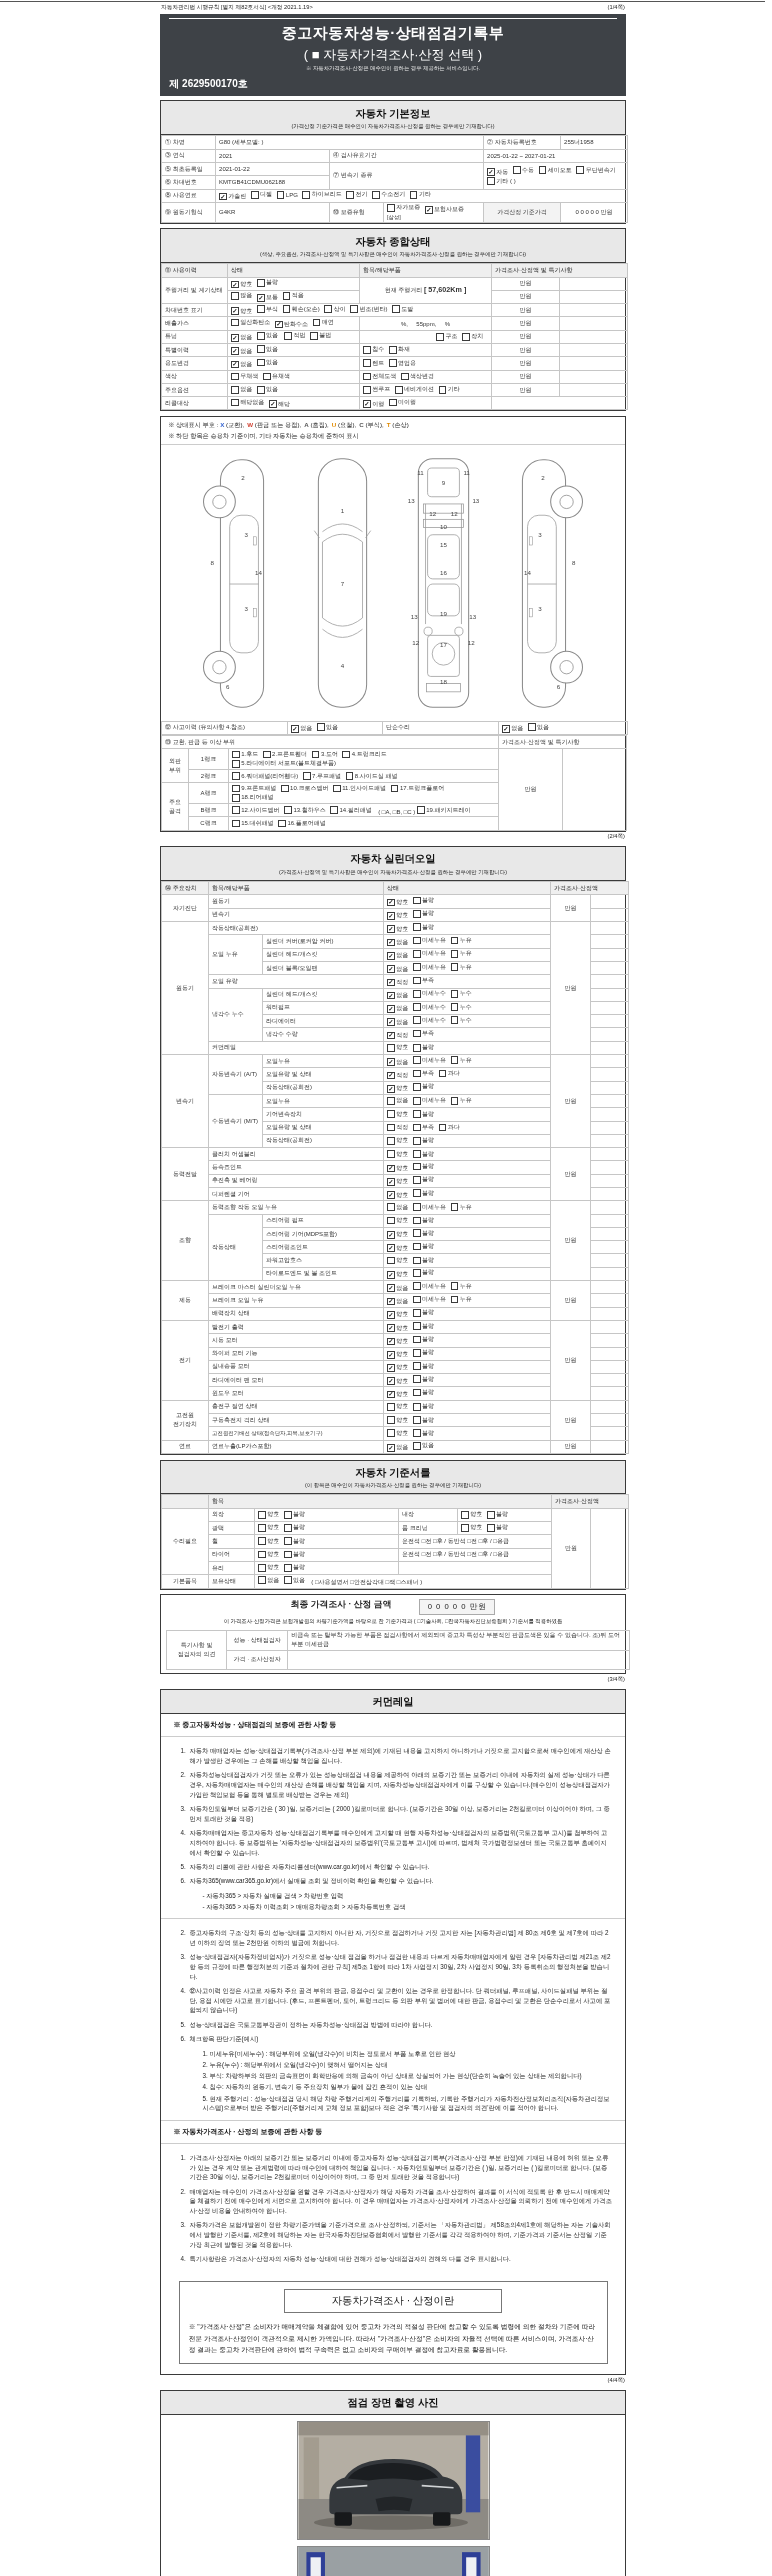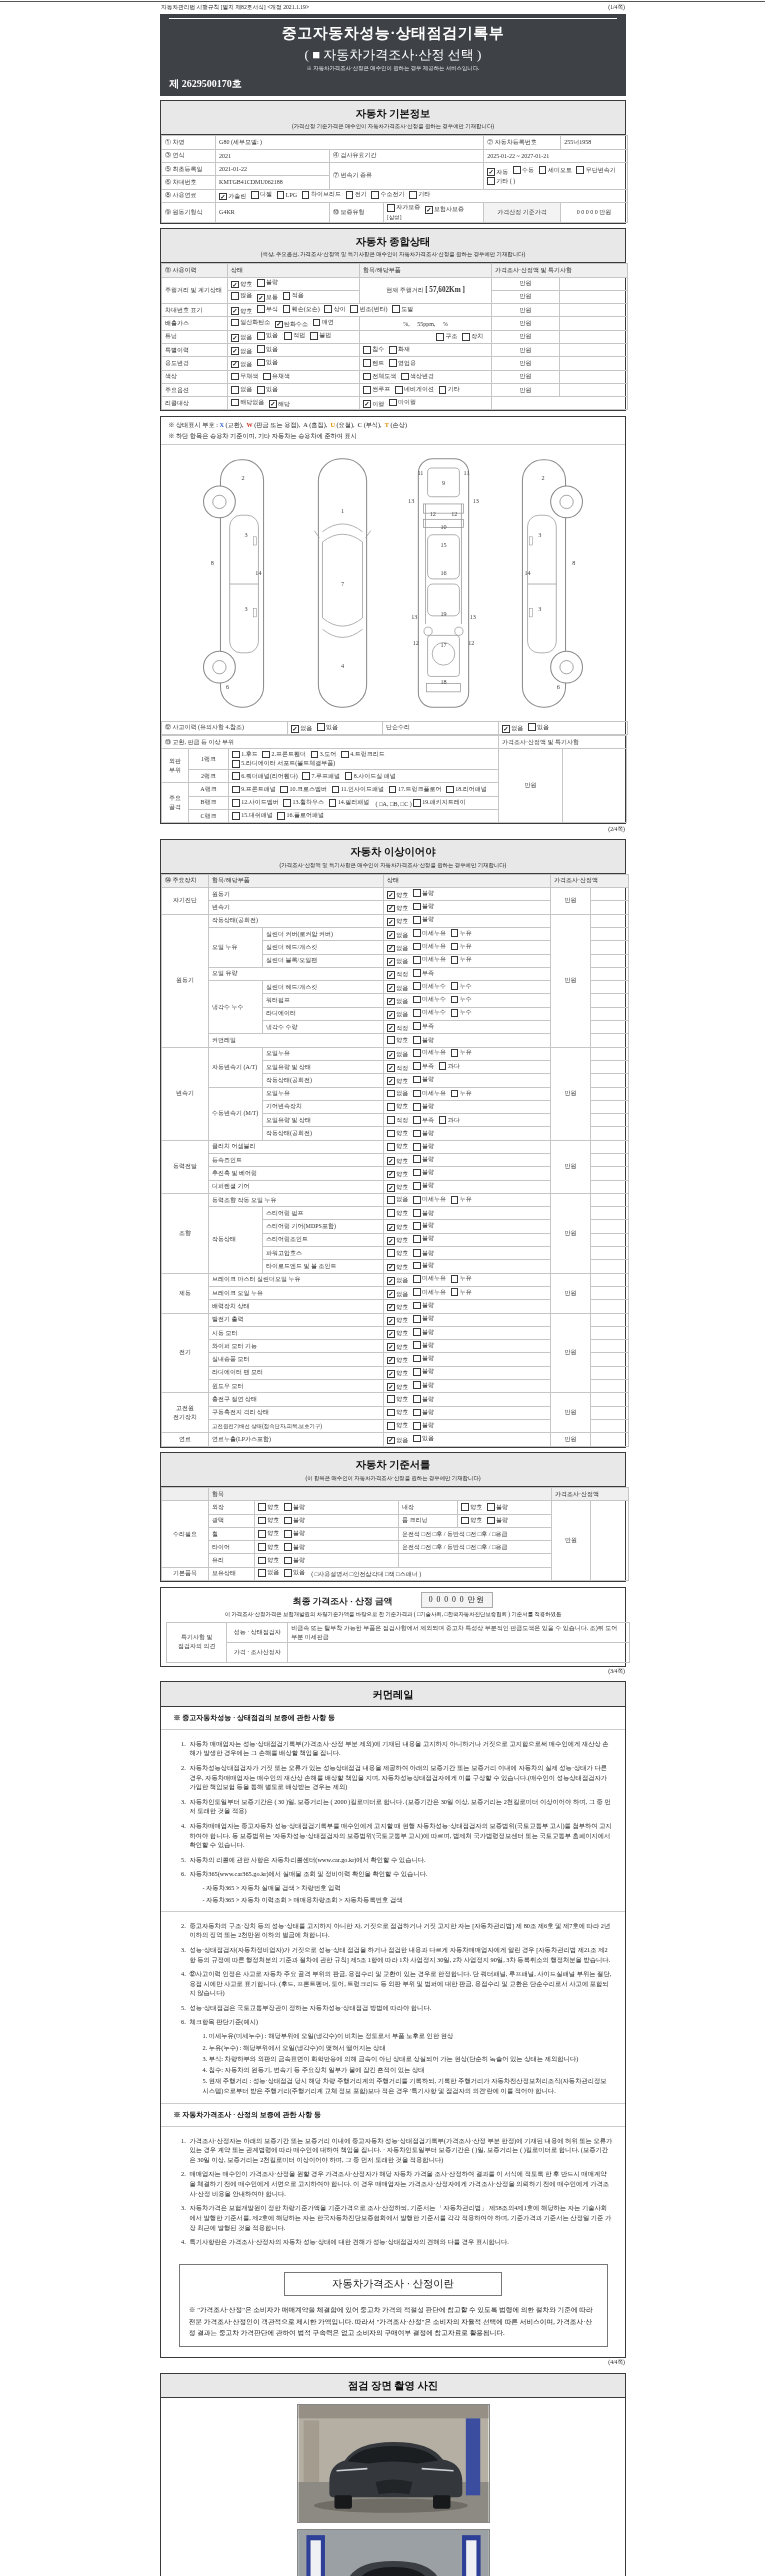--- a/index.html
+++ b/index.html
@@ -1,17 +1,17 @@
 <!DOCTYPE html>
 <html style="font-size:8.2px"><head>
 <meta charset="utf-8">
 <style>
   html,body{margin:0;padding:0;background:#fff;}
   .page{position:relative;width:765px;height:2576px;overflow:hidden;background:#fff;
-        font-family:Liberation Serif, serif;color:#222;}
+        font-family:Liberation Sans, sans-serif;color:#222;}
   .topline{position:absolute;top:1px;left:0;width:773px;border-top:1px solid #555;}
   .col{position:relative;width:466px;margin-left:160px;padding-top:3.6px;}
   .meta-row{display:flex;justify-content:space-between;font-size:5.7px;color:#222;padding:0.5px 1px 2.1px;}
   .pgmark{text-align:right;font-size:5.7px;color:#222;padding:1.5px 1px 0.5px;}
   
   .dark{background:#3e4247;color:#fff;padding:2.6px 9.3px 4.1px;}
   .dark .inner-line{height:1.5px;background:#fff;margin:1px 0 5.2px;}
   .dark h1{margin:2.1px 0 2.1px;text-align:center;font-size:15px;font-weight:bold;letter-spacing:0.5px;}
   .dark .sub{text-align:center;font-size:13px;margin:1px 0;}
   .dark .svc{text-align:center;font-size:5.4px;color:#e9e9e9;margin:1.5px 0 5.2px;}
@@ -37,21 +37,21 @@
   .legend .lcode{margin-right:3.1px;}
   .legend .lcode b{font-weight:bold;}
   .diagrams{display:flex;justify-content:center;gap:24px;padding:8.2px 0 9.3px;}
   .dview{position:relative;width:77px;height:258px;}
   .dview svg{position:absolute;left:0;top:0;}
   .pin{position:absolute;transform:translate(-50%,-50%);font-size:6.2px;color:#444;}
   
   .mil-val{font-size:7.2px;font-weight:bold;}
   
   .finalbox{border:1.5px solid #3a3a3a;margin-top:4.6px;padding:4.1px 5.2px 3.1px;background:#fff;}
-  .final-line{display:flex;justify-content:center;align-items:flex-end;gap:28px;}
+  .final-line{display:flex;justify-content:center;align-items:flex-start;gap:28px;}
   .final-line .fl{font-size:8.8px;font-weight:bold;}
   .final-line .fv{border:0.5px solid #aaa;background:#f4f4f4;padding:2.1px 7.2px;font-size:7.7px;letter-spacing:1px;}
   .final-basis{text-align:center;font-size:5.4px;margin-top:3.1px;color:#222;}
   
   .nsec{padding:6.2px 12.4px;font-size:7px;font-weight:bold;border-bottom:0.5px solid #ccc;color:#111;}
   .nlist{padding:4.1px 12.4px 5.2px;border-bottom:0.5px solid #ccc;}
   .nitem{display:flex;margin:4.6px 0;font-size:6.3px;line-height:1.55;color:#222;}
   .nnum{flex:none;width:12.4px;text-align:right;margin-right:3.6px;}
   .ntext{flex:1;}
   .nsub{margin:1.5px 0 1.5px 29px;font-size:6.3px;line-height:1.55;color:#222;}
@@ -633,21 +633,21 @@
                 </span></td>
         </tr>
       </tbody>
         </table>
     </div>
 
     <div class="pgmark">(2/4쪽)</div>
 
     <div class="sbox">
       <div class="shead">
-        <div class="t">자동차 이상이어야</div>
+        <div class="t">자동차 실린더오일</div>
         <div class="n">(가격조사·산정액 및 특기사항은 매수인이 자동차가격조사·산정을 원하는 경우에만 기재합니다)</div>
       </div>
       <table>
         <colgroup>
             <col style="width:47px">
             <col style="width:54px">
             <col style="width:121px">
             <col style="width:167px">
             <col style="width:40px">
             <col style="width:38px">

